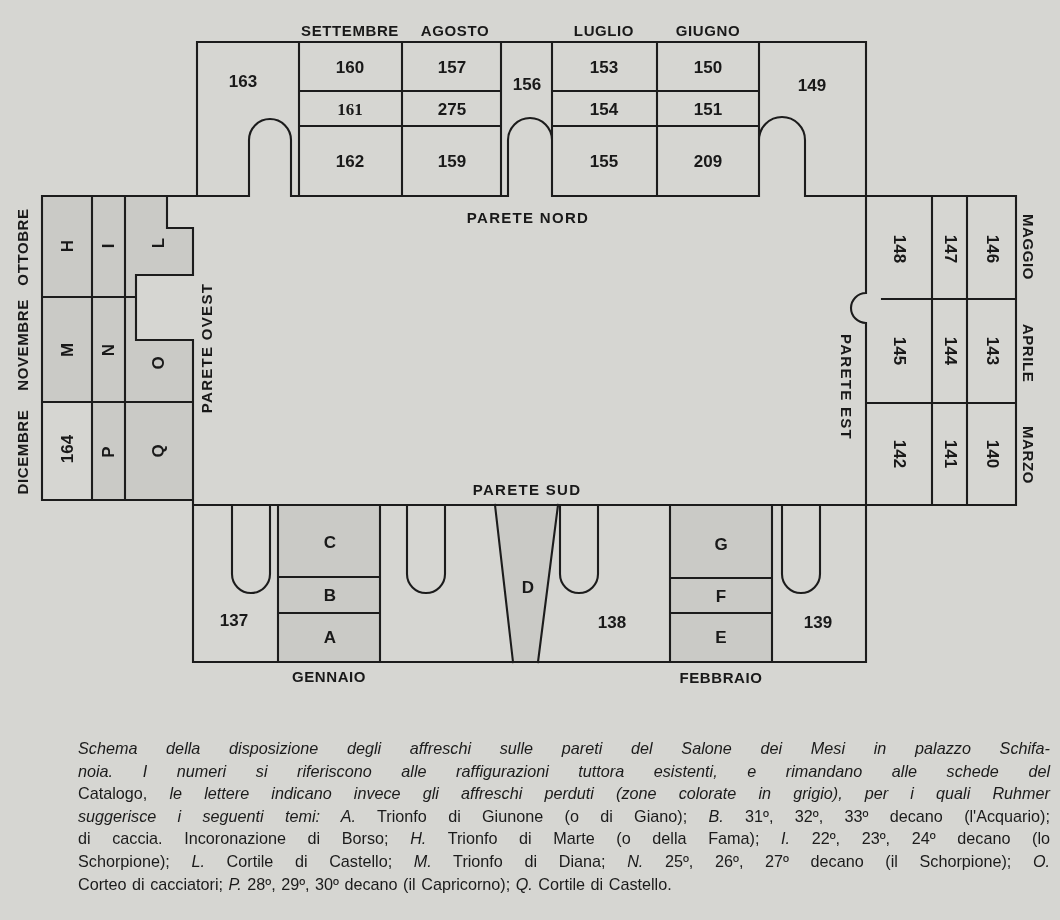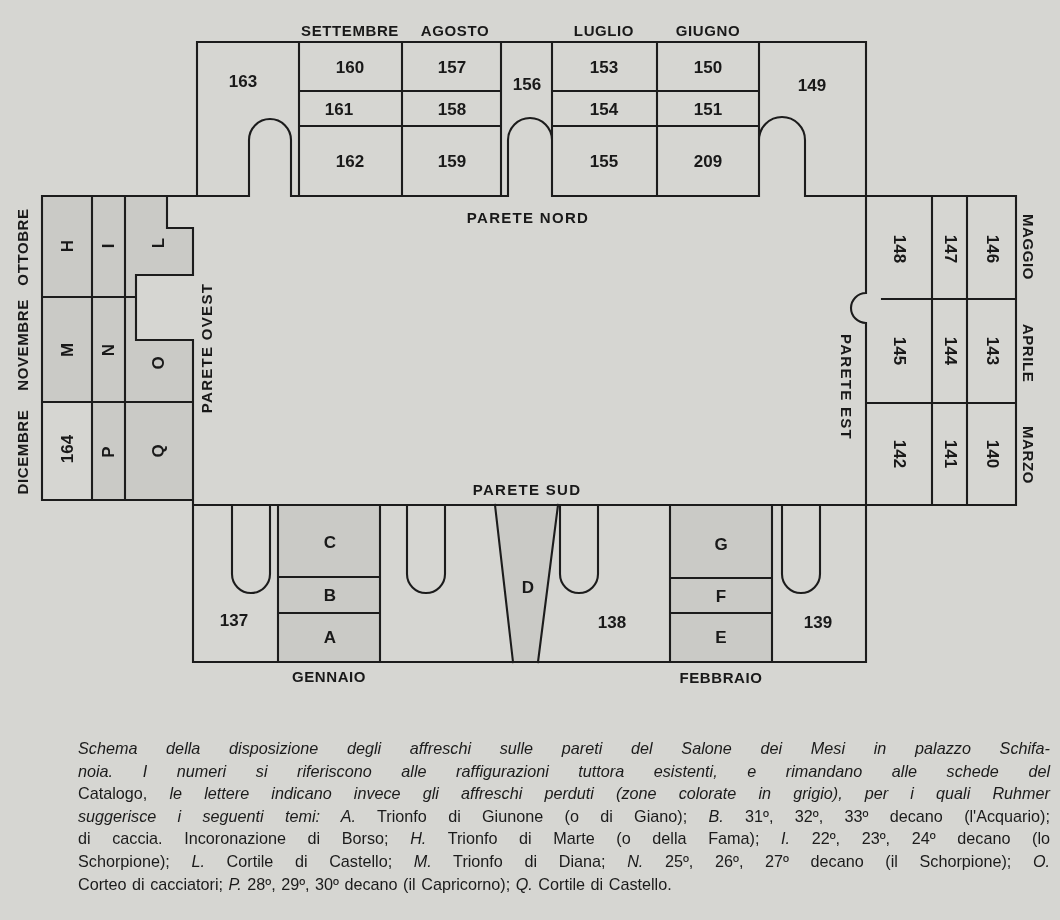--- a/index.html
+++ b/index.html
@@ -92,22 +92,22 @@
     <div class="lb mo" style="left:604px;top:30px;">LUGLIO</div>
     <div class="lb mo" style="left:708px;top:30px;">GIUGNO</div>
 
     <div class="lb n" style="left:243px;top:81px;">163</div>
     <div class="lb n" style="left:350px;top:67px;">160</div>
     <div class="lb n" style="left:452px;top:67px;">157</div>
     <div class="lb n" style="left:527px;top:84px;">156</div>
     <div class="lb n" style="left:604px;top:67px;">153</div>
     <div class="lb n" style="left:708px;top:67px;">150</div>
     <div class="lb n" style="left:812px;top:85px;">149</div>
-    <div class="lb n" style="left:339px;top:109px;">161</div>
-    <div class="lb n" style="left:452px;top:109px;">158</div>
+    <div class="lb n" style="left:350px;top:109px;font-family:Liberation Serif, serif;">161</div>
+    <div class="lb n" style="left:452px;top:109px;">275</div>
     <div class="lb n" style="left:604px;top:109px;">154</div>
     <div class="lb n" style="left:708px;top:109px;">151</div>
     <div class="lb n" style="left:350px;top:161px;">162</div>
     <div class="lb n" style="left:452px;top:161px;">159</div>
     <div class="lb n" style="left:604px;top:161px;">155</div>
     <div class="lb n" style="left:708px;top:161px;">209</div>
 
     <div class="lb wl" style="left:528px;top:217px;">PARETE NORD</div>
     <div class="lb wl" style="left:527px;top:489px;">PARETE SUD</div>
     <div class="lb wl rm90" style="left:206px;top:348px;">PARETE OVEST</div>

